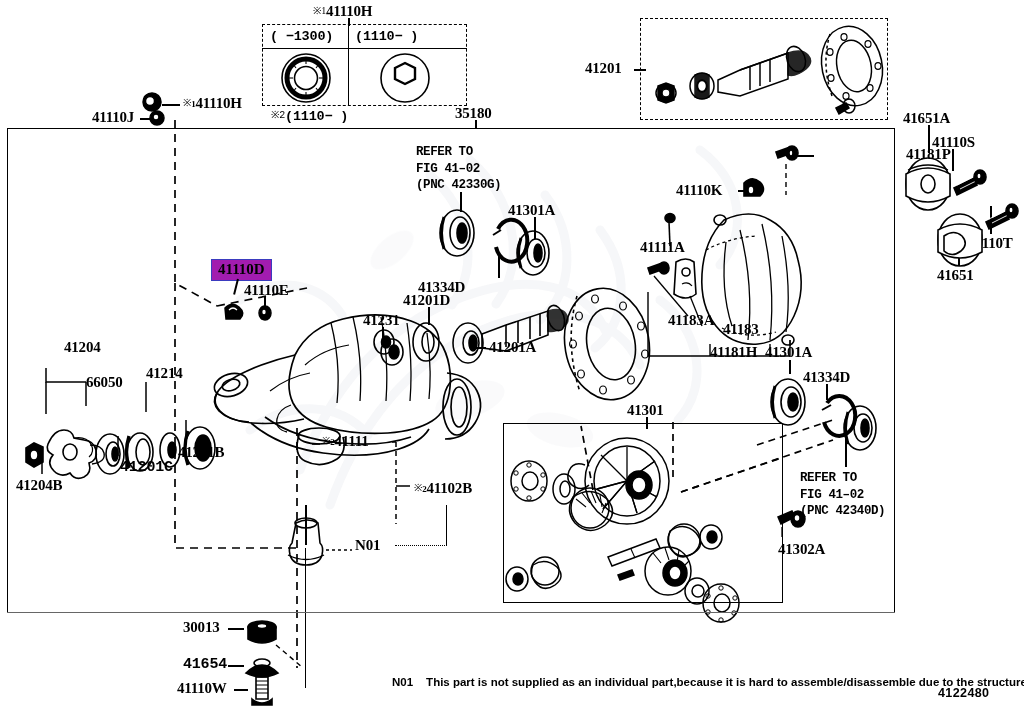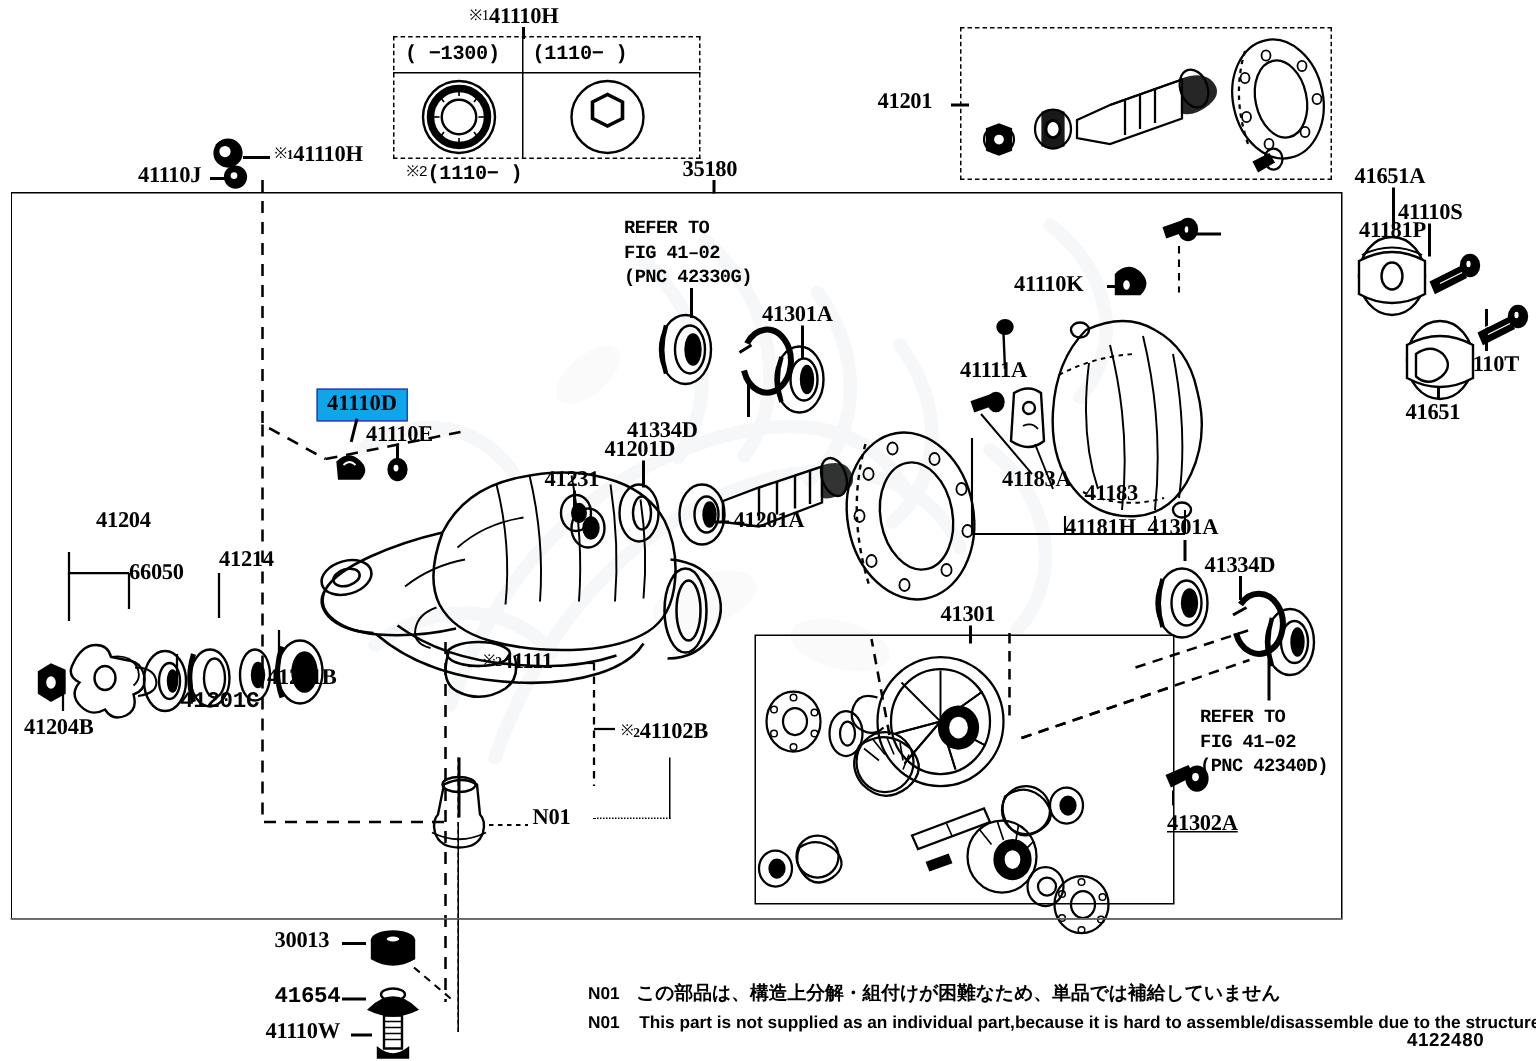--- a/index.html
+++ b/index.html
@@ -23,21 +23,21 @@
   .ln{position:absolute;background:#000;}
 
   
   .lead{position:absolute;background:#000;}
   .lead.h{height:1.5px;}
   .lead.v{width:1.5px;}
 
   svg{position:absolute;top:0;left:0;overflow:visible;}
   .wm{position:absolute;inset:0;pointer-events:none;opacity:.09;}
 
-  .hl{position:absolute;background:#0ea5e9;border:1.4px solid #3b3bbf;
+  .hl{position:absolute;background:#a21caf;border:1.4px solid #3b3bbf;
       padding:1px 6px 2px 6px;box-sizing:border-box;
       font-family:"Liberation Serif",serif;font-weight:bold;font-size:15px;
       color:#000;line-height:1.15;white-space:nowrap;}
 
   .note{position:absolute;font-weight:bold;white-space:nowrap;}
   .note .code{font-family:"Liberation Sans",sans-serif;font-size:11.5px;}
   .note .jp{font-family:"DejaVu Sans",sans-serif;font-size:12.5px;}
   .note .en{font-family:"Liberation Sans",sans-serif;font-size:11.5px;}
   .diagcode{position:absolute;font-family:"Liberation Sans",sans-serif;
             font-size:12.5px;font-weight:bold;letter-spacing:.4px;}
@@ -437,21 +437,21 @@
   <div class="lead v" style="left:789px;top:360px;height:14px;"></div>
   <div class="lead v" style="left:826px;top:384px;height:16px;"></div>
 
   <div class="lbl ref" style="left:800px;top:470px;">
     <div>REFER TO</div>
     <div>FIG 41–02</div>
     <div>(PNC 42340D)</div>
   </div>
   <div class="lead v" style="left:845px;top:437px;height:30px;"></div>
 
-  <div class="lbl" style="left:778px;top:542px;text-decoration:underline;">41302A</div>
+  <div class="lbl" style="left:778px;top:542px;">41302A</div>
   <svg width="60" height="40" style="left:772px;top:505px;">
     <g fill="none" stroke="#000" stroke-width="1.5">
       <path d="M6 12 l14 -6 l3 6 l-14 7 z" fill="#000"></path>
       <ellipse cx="26" cy="14" rx="7" ry="8" fill="#000"></ellipse>
       <ellipse cx="25" cy="13" rx="3" ry="3.5" fill="#fff"></ellipse>
       <path d="M10 22 L10 32" stroke-width="1.3"></path>
     </g>
   </svg>
 
   <div class="lbl" style="left:903px;top:111px;">41651A</div>
@@ -624,24 +624,20 @@
       <g stroke-width="1">
         <path d="M16 66 l12 0 M16 70 l12 0 M16 74 l12 0 M16 78 l12 0"></path>
       </g>
       <path d="M12 84 q10 8 20 0 l0 6 l-20 0 z" fill="#000"></path>
     </g>
   </svg>
   <div class="ln" style="left:305px;top:548px;height:140px;width:0;border-left:1.8px dashed #000;"></div>
 
   <div class="hr" style="left:7px;top:612px;width:888px;height:1.2px;background:#666;"></div>
 
-  <div class="note" style="left:392px;top:653px;">
-    <span class="code">N01</span>
-    <span class="jp" style="margin-left:7px;">この部品は、構造上分解・組付けが困難なため、単品では補給していません</span>
-  </div>
   <div class="note" style="left:392px;top:672px;">
     <span class="code">N01</span>
     <span class="en" style="margin-left:9px;">This part is not supplied as an individual part,because it is hard to assemble/disassemble due to the structure</span>
   </div>
 
   <div class="diagcode" style="left:938px;top:686px;">4122480</div>
 
 </div>
 
 </body></html>

